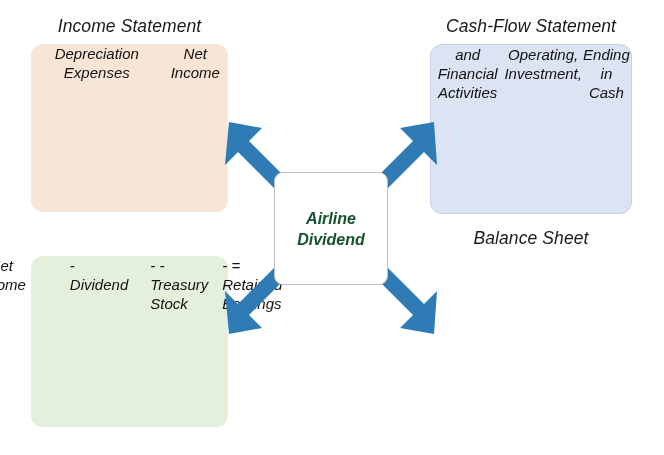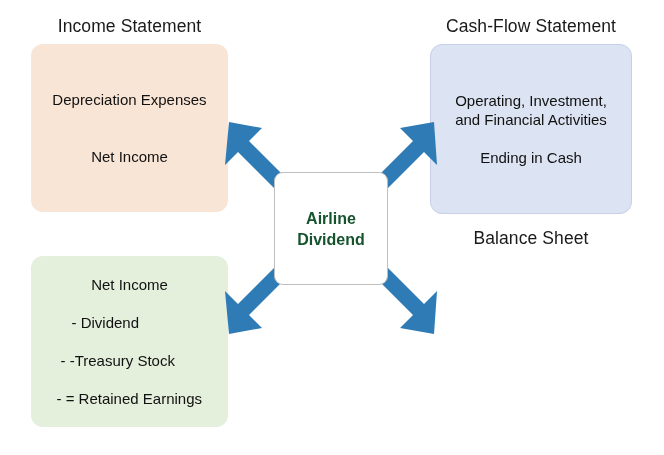--- a/index.html
+++ b/index.html
@@ -10,38 +10,38 @@
   body {
     font-family: "Liberation Sans", sans-serif;
     color: #111111;
   }
   #canvas {
     position: relative;
     width: 664px;
     height: 455px;
     background: #ffffff;
     overflow: hidden;
+    font-style: italic;
   }
   .heading {
     position: absolute;
     font-size: 17.5px;
     line-height: 20px;
     color: #1a1a1a;
     text-align: center;
     white-space: nowrap;
     font-weight: 400;
     letter-spacing: 0.1px;
   }
   .card {
     position: absolute;
     border-radius: 12px;
     box-sizing: border-box;
     display: flex;
-    flex-direction: column;
-    align-items: center;
+    flex-direction: row;
     justify-content: center;
     text-align: center;
     font-size: 15px;
     line-height: 19px;
     color: #111111;
   }
   .card .line {
     display: block;
   }
   .card .gap {
@@ -145,22 +145,22 @@
   <div class="heading hdr-income">Income Statement</div>
   <div class="card" id="card-income">
     <span class="line">Depreciation Expenses</span>
     <span class="gap"></span>
     <span class="gap"></span>
     <span class="line">Net Income</span>
   </div>
 
   <div class="heading hdr-cashflow">Cash-Flow Statement</div>
   <div class="card" id="card-cashflow">
+    <span class="line">and Financial Activities</span>
     <span class="line">Operating, Investment,</span>
-    <span class="line">and Financial Activities</span>
     <span class="gap"></span>
     <span class="line">Ending in Cash</span>
   </div>
 
   <div class="card" id="card-equity">
     <span class="line eq-center">Net Income</span>
     <span class="gap"></span>
     <span class="line eq-indent-1">-   Dividend</span>
     <span class="gap"></span>
     <span class="line eq-indent-2">-   -Treasury Stock</span>

